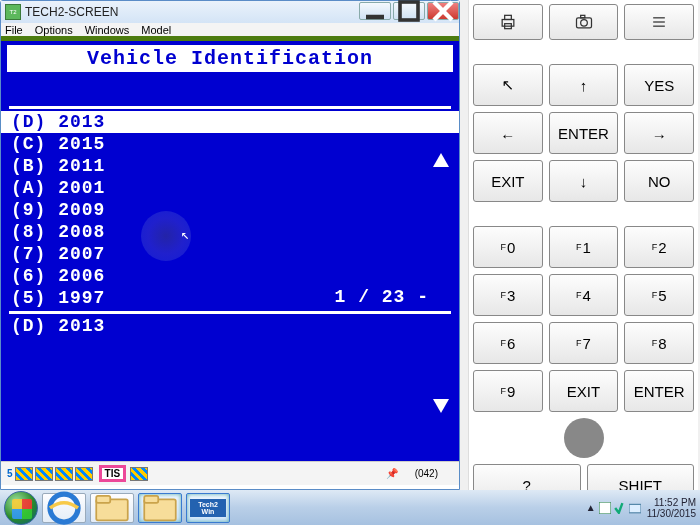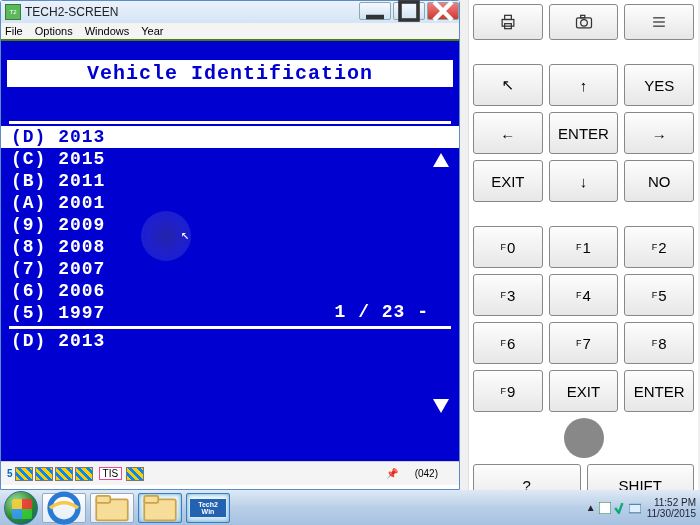--- a/index.html
+++ b/index.html
@@ -9,26 +9,26 @@
   
   .app-window { position: absolute; left: 0; top: 0; width: 460px; height: 490px; border: 1px solid #5a8cc7; border-radius: 3px 3px 0 0; background: #fff; }
   .titlebar { height: 22px; background: linear-gradient(#eaf2fb,#d4e4f6); display: flex; align-items: center; padding-left: 4px; }
   .titlebar .app-icon { width: 16px; height: 16px; background: #5cb85c; margin-right: 4px; border: 1px solid #3a7a3a; position: relative; font-size: 6px; color: #fff; display:flex; align-items:center; justify-content:center; }
   .titlebar .title-text { font-size: 12px; color: #222; flex: 1; }
   .win-buttons { display: flex; height: 20px; }
   .win-btn { width: 32px; height: 18px; margin-left: 2px; border: 1px solid #8aa; border-radius: 2px; display: flex; align-items: center; justify-content: center; font-size: 10px; }
   .win-btn.min { background: linear-gradient(#f5f9fd,#d0e2f4); }
   .win-btn.max { background: linear-gradient(#f5f9fd,#d0e2f4); }
   .win-btn.close { background: linear-gradient(#f08080,#cc3a2f); color: #fff; }
-  .menubar { height: 18px; font-size: 11px; padding-left: 4px; display: flex; align-items: center; background: #f4f4f4; border-bottom: 2px solid #4d7c0f; }
+  .menubar { height: 18px; font-size: 11px; padding-left: 4px; display: flex; align-items: center; background: #f4f4f4; border-bottom: 5px solid #4d7c0f; }
   .menubar span { margin-right: 12px; }
 
   
   .screen { position: relative; width: 458px; height: 420px; background: #0000d0; overflow: hidden; font-family: "Courier New", monospace; color: #fff; }
-  .hdr-bar { background: #fff; color: #0000d0; text-align: center; font-size: 20px; font-weight: bold; margin: 19px 6px 0; padding: 2px 8px; letter-spacing: 1px; }
+  .hdr-bar { background: #fff; color: #0000d0; text-align: center; font-size: 20px; font-weight: bold; margin: 4px 6px 0; padding: 2px 8px; letter-spacing: 1px; }
   .subhdr { text-align: center; font-size: 20px; font-weight: bold; margin-top: 4px; line-height: 1.2; }
   .hr-top { border-top: 3px solid #fff; margin: 6px 8px 0; position: relative; }
   .scroll-up-tri { position: absolute; right: 10px; top: 112px; width:0; height:0; border-left: 8px solid transparent; border-right: 8px solid transparent; border-bottom: 14px solid #fff; }
   .list { margin-top: 2px; }
   .row { font-size: 18px; font-weight: bold; padding: 1px 10px; letter-spacing: 1px; white-space: pre; }
   .row.sel { background: #fff; color: #0000d0; }
   .hr-bot { border-top: 3px solid #fff; margin: 4px 8px 0; }
   .pager { text-align: right; font-size: 18px; font-weight: bold; padding-right: 30px; margin-top: -26px; letter-spacing: 1px; }
   .scroll-down-tri { position: absolute; right: 10px; bottom: 48px; width:0; height:0; border-left: 8px solid transparent; border-right: 8px solid transparent; border-top: 14px solid #fff; }
   .footer-sel { font-size: 18px; font-weight: bold; padding: 2px 10px; letter-spacing:1px; }
@@ -89,21 +89,21 @@
               <line x1="2" y1="2" x2="8" y2="8" stroke="#fff" stroke-width="1.5"></line>
               <line x1="8" y1="2" x2="2" y2="8" stroke="#fff" stroke-width="1.5"></line>
             </svg>
         </div>
       </div>
     </div>
     <div class="menubar">
       <span>File</span>
       <span>Options</span>
       <span>Windows</span>
-      <span>Year</span>
+      <span>Model</span>
     </div>
 
     <div class="screen">
       <div class="hdr-bar">Vehicle Identification</div>
       <div class="subhdr">
         <br>
       </div>
 
       <div class="hr-top"></div>
       <div class="scroll-up-tri"></div>
@@ -130,21 +130,21 @@
       <div class="cursor-halo"></div>
       <div class="cursor-arrow">↖</div>
     </div>
 
     <div class="statusbar">
       <span style="font-weight:bold; color:#06c; margin-right:2px;">5</span>
       <span class="badge"></span>
         <span class="badge"></span>
         <span class="badge"></span>
         <span class="badge"></span>
-      <span style="margin-left:4px; font-weight:normal; background:#fff; border:1px solid #ec4899; padding:0 3px;">TIS</span>
+      <span style="margin-left:4px; font-weight:bold; background:#fff; border:3px solid #ec4899; padding:0 3px;">TIS</span>
       <span class="badge" style="margin-left:4px;"></span>
       <span class="pin">📌</span>
       <span class="count">(042)</span>
     </div>
   </div>
 
   <div class="keypad">
     <div class="krow">
       <div class="kbtn small-row">
           <svg viewBox="0 0 24 24">

